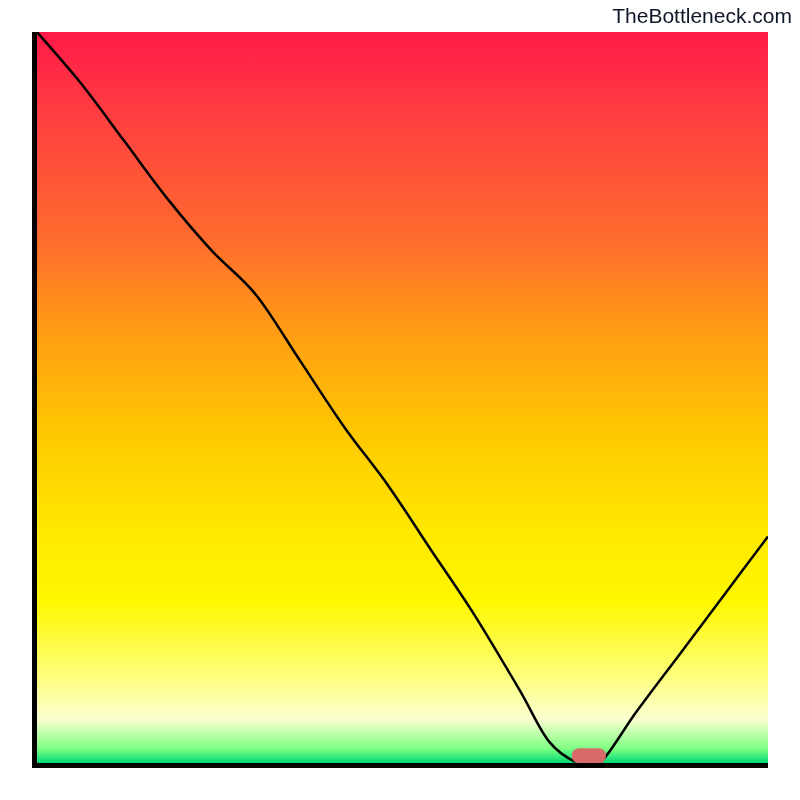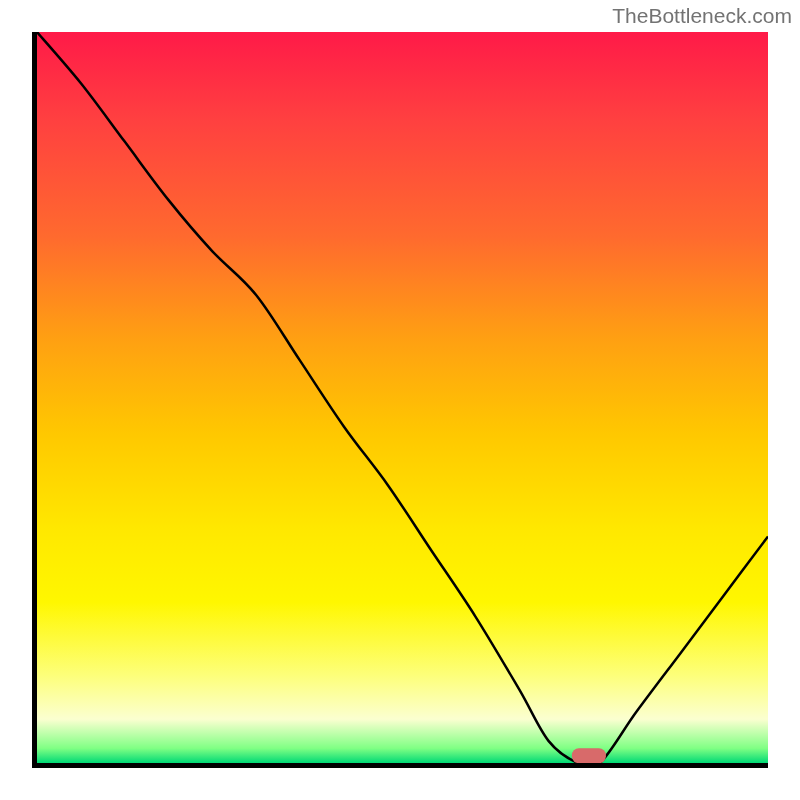--- a/index.html
+++ b/index.html
@@ -13,21 +13,21 @@
   }
   .container {
     position: relative;
     width: 800px;
     height: 800px;
   }
   .watermark {
     position: absolute;
     top: 4px;
     right: 8px;
-    color: #737373;
+    color: #0f172a;
     font-size: 21px;
     font-weight: 500;
     z-index: 10;
   }
   .plot-area {
     position: absolute;
     left: 32px;
     top: 32px;
     width: 736px;
     height: 736px;

